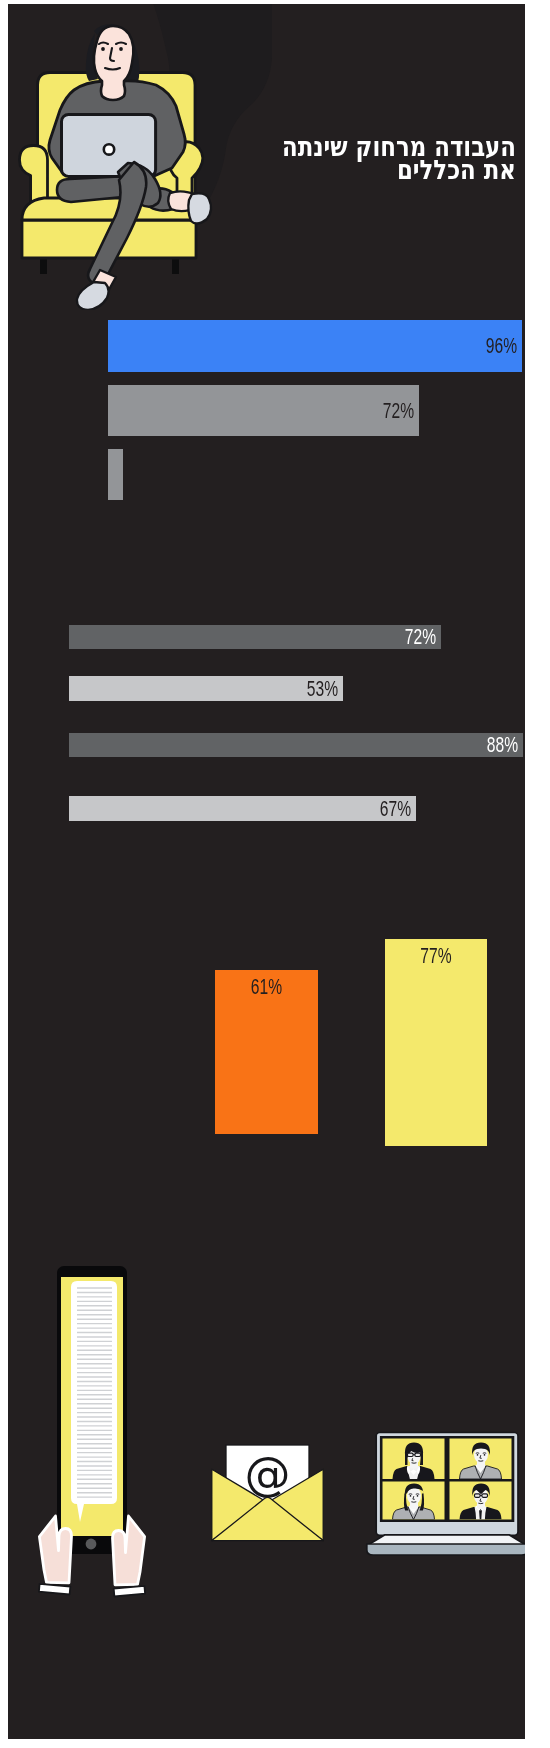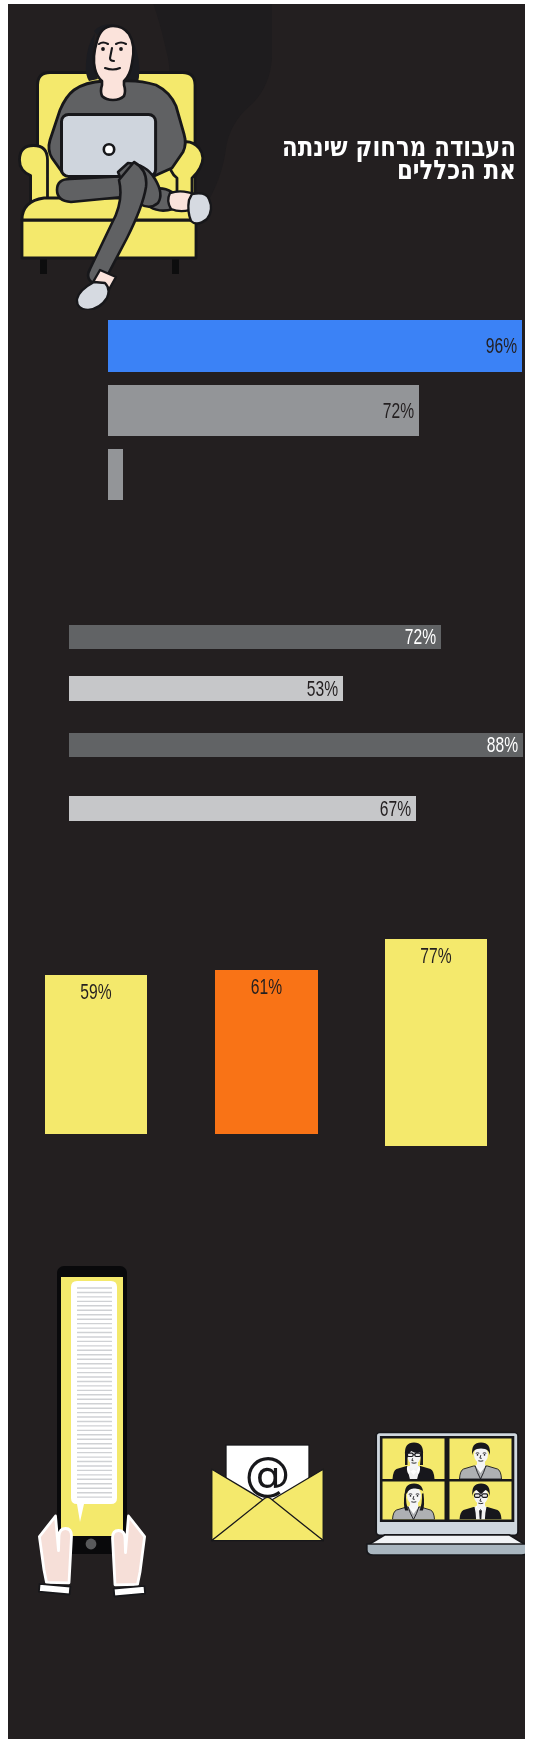--- a/index.html
+++ b/index.html
@@ -155,23 +155,20 @@
   <span class="pct pct-dark">53%</span>
 </div>
 
 <div class="hbar" style="left:61px;top:729px;width:454px;height:24px;background:#616365;">
   <span class="pct pct-light">88%</span>
 </div>
 <div class="hbar" style="left:61px;top:792px;width:347px;height:25px;background:#C6C7C9;">
   <span class="pct pct-dark">67%</span>
 </div>
 
-<div class="vbar" style="left:37px;top:971px;width:102px;height:159px;background:#F4E96C;">
-  <span class="pct pct-dark pct-v">59%</span>
-</div>
 <div class="vbar" style="left:207px;top:966px;width:103px;height:164px;background:#f97316;">
   <span class="pct pct-dark pct-v">61%</span>
 </div>
 <div class="vbar" style="left:377px;top:923px;width:102px;height:207px;background:#F4E96C;margin-top:12px;">
   <span class="pct pct-dark pct-v">77%</span>
 </div>
 
 <svg class="abs" style="left:22px;top:1254px;width:130px;height:345px;" viewBox="0 0 130 345" xmlns="http://www.w3.org/2000/svg">
   <g>
     <rect x="27" y="8" width="70" height="288" rx="7" fill="#09090B"></rect>

